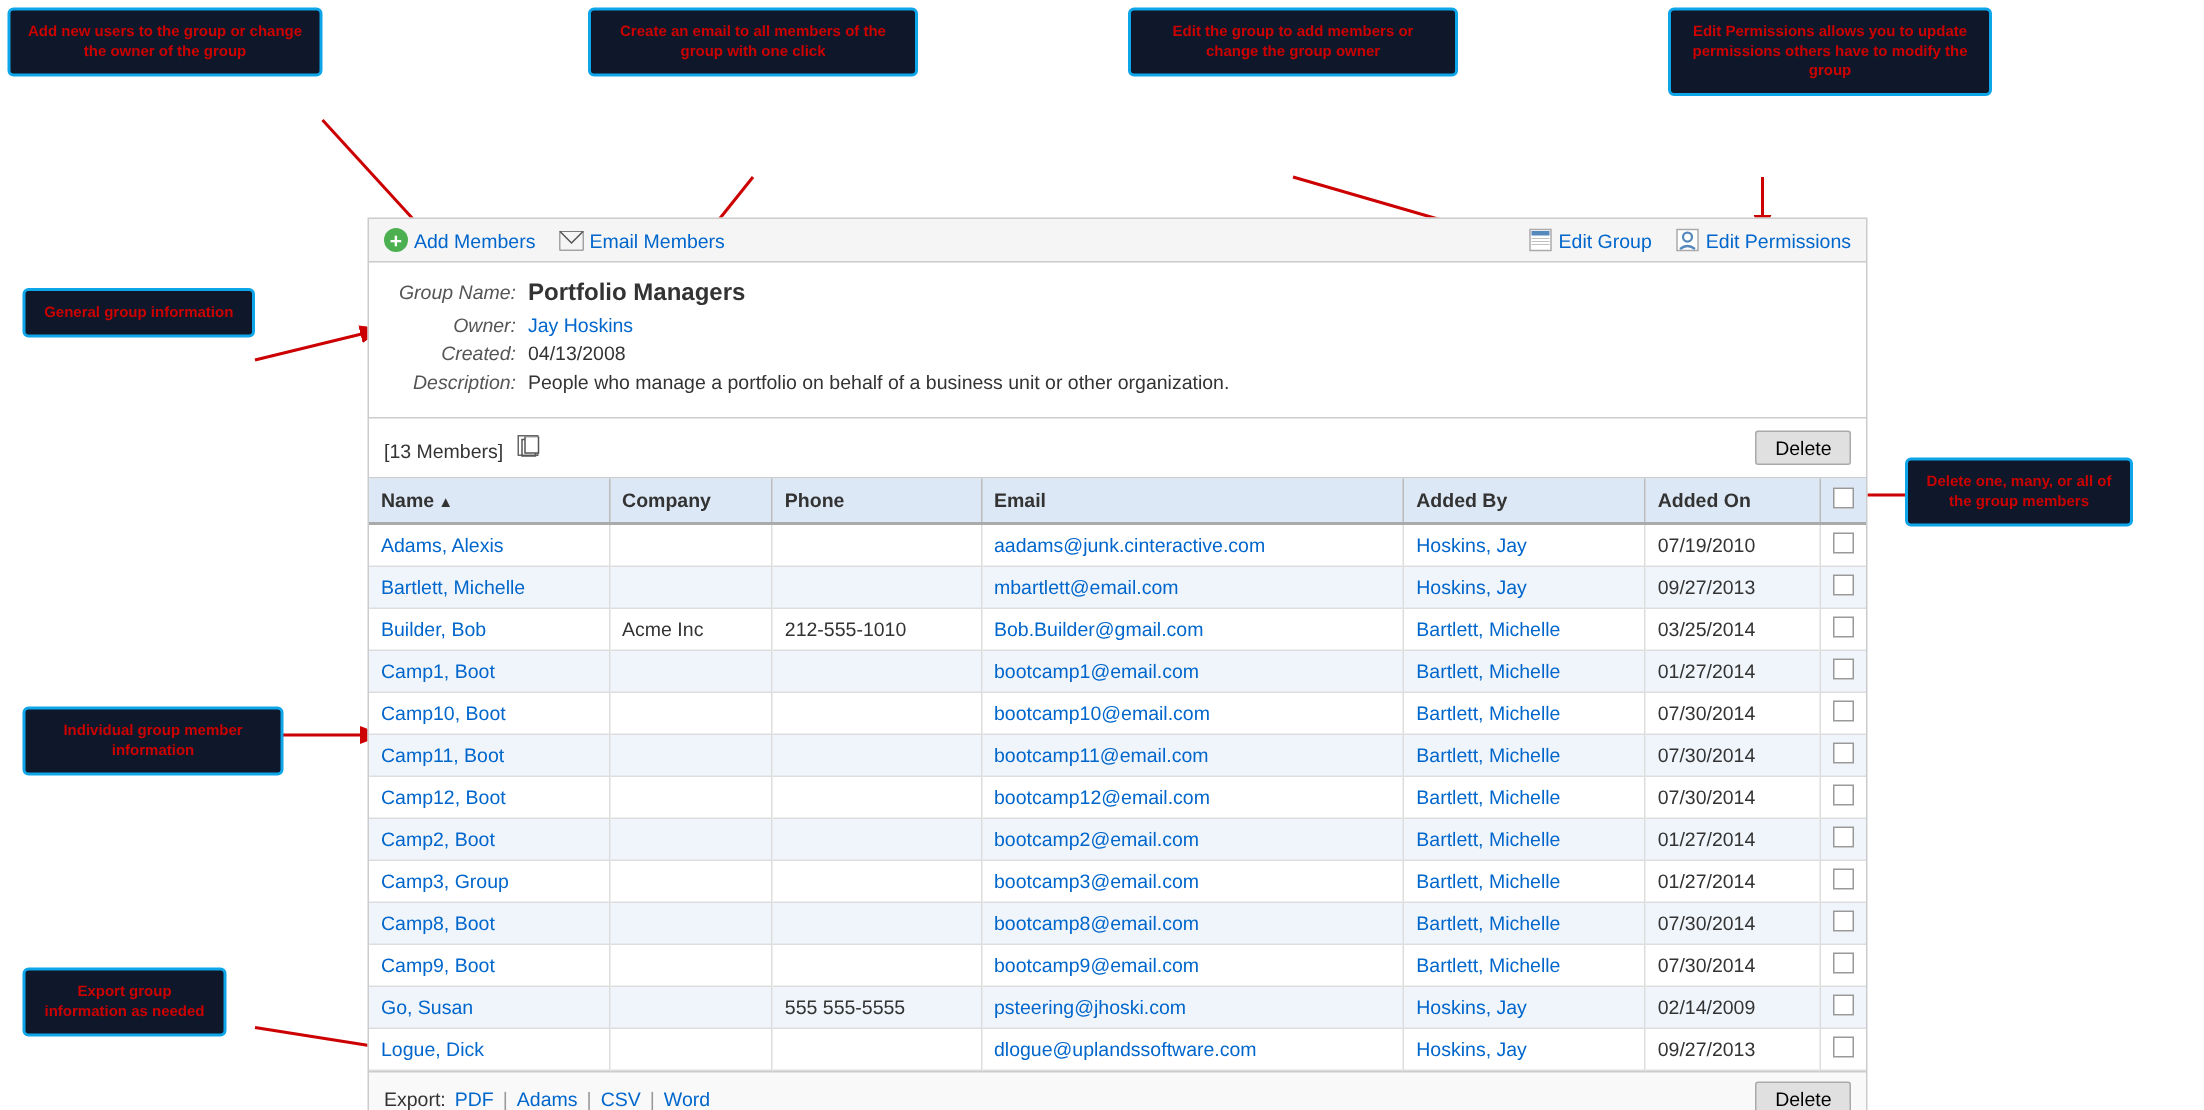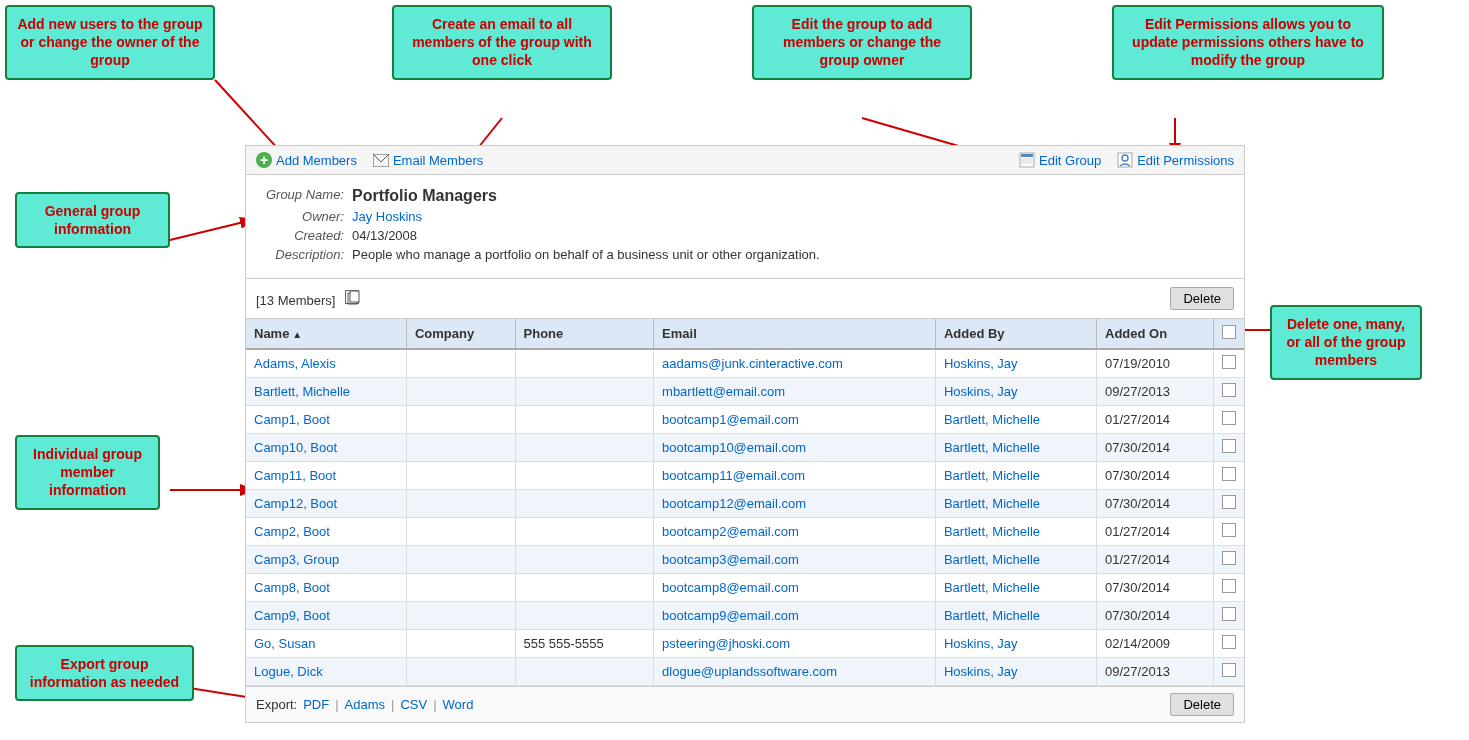--- a/index.html
+++ b/index.html
@@ -13,25 +13,25 @@
     .page-wrapper {
       position: relative;
       width: 1469px;
       min-height: 740px;
       background: #fff;
     }
 
     
     .callout {
       position: absolute;
-      background: #5eead4;
-      border: 2px solid #15803d;
+      background: #0f172a;
+      border: 2px solid #0ea5e9;
       border-radius: 4px;
       padding: 8px 10px;
-      font-size: 14px;
+      font-size: 10px;
       font-weight: bold;
       color: #cc0000;
       text-align: center;
       line-height: 1.3;
     }
 
     
     .arrows-overlay {
       position: absolute;
       top: 0;
@@ -292,45 +292,45 @@
 
     .callout-3 {
       left: 752px;
       top: 5px;
       width: 220px;
     }
 
     .callout-4 {
       left: 1112px;
       top: 5px;
-      width: 272px;
+      width: 216px;
     }
 
     .callout-5 {
       left: 15px;
       top: 192px;
       width: 155px;
     }
 
     .callout-6 {
       left: 15px;
-      top: 435px;
-      width: 145px;
+      top: 471px;
+      width: 174px;
     }
 
     .callout-7 {
       left: 1270px;
       top: 305px;
       width: 152px;
     }
 
     .callout-8 {
       left: 15px;
       top: 645px;
-      width: 179px;
+      width: 136px;
     }
   </style>
 </head>
 <body>
 
 <div class="page-wrapper">
 
   <svg class="arrows-overlay">
 
     <line x1="215" y1="80" x2="290" y2="162" stroke="#cc0000" stroke-width="2" marker-end="url(#arrowhead)"></line>
@@ -492,20 +492,29 @@
             <tr>
       <td><a class="member-link">Bartlett, Michelle</a></td>
       <td></td>
       <td></td>
       <td><a class="member-link">mbartlett@email.com</a></td>
       <td><a class="added-by-link">Hoskins, Jay</a></td>
       <td>09/27/2013</td>
       <td><div class="cb"></div></td>
     </tr>
             <tr>
+      <td><a class="member-link">Builder, Bob</a></td>
+      <td>Acme Inc</td>
+      <td>212-555-1010</td>
+      <td><a class="member-link">Bob.Builder@gmail.com</a></td>
+      <td><a class="added-by-link">Bartlett, Michelle</a></td>
+      <td>03/25/2014</td>
+      <td><div class="cb"></div></td>
+    </tr>
+            <tr>
       <td><a class="member-link">Camp1, Boot</a></td>
       <td></td>
       <td></td>
       <td><a class="member-link">bootcamp1@email.com</a></td>
       <td><a class="added-by-link">Bartlett, Michelle</a></td>
       <td>01/27/2014</td>
       <td><div class="cb"></div></td>
     </tr>
             <tr>
       <td><a class="member-link">Camp10, Boot</a></td>

